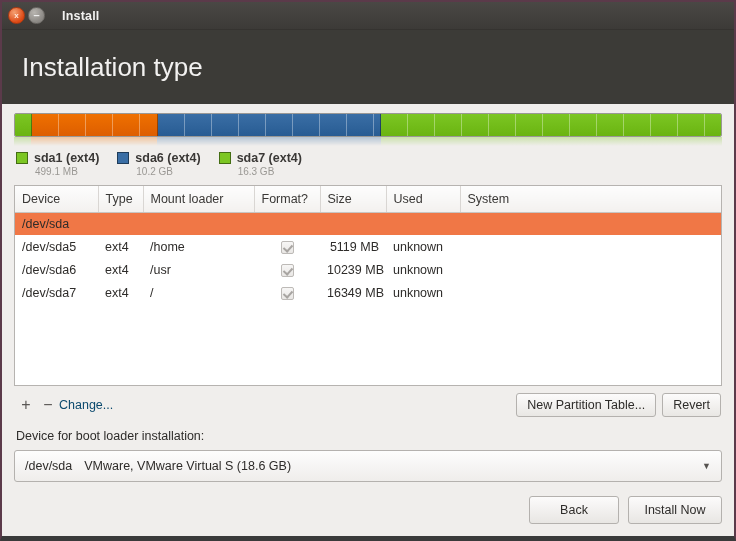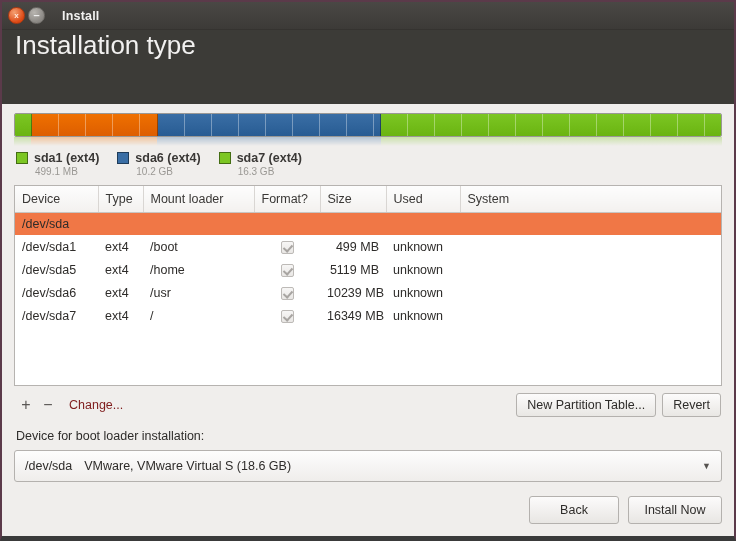--- a/index.html
+++ b/index.html
@@ -66,22 +66,22 @@
     font-weight: bold;
     margin-left: 14px;
     letter-spacing: 0.2px;
   }
 
   
   #header {
     flex: 0 0 74px;
     background: #3c3b37;
     display: flex;
-    align-items: flex-start;
-    padding-left: 13px;
+    align-items: center;
+    padding-left: 20px;
   }
   #page-title {
     color: #f2f1f0;
     font-size: 26px;
     font-weight: normal;
   }
 
   
   #content {
     flex: 1 1 auto;
@@ -234,22 +234,22 @@
   .tool-sign {
     font-size: 16px;
     color: #5a5755;
     width: 22px;
     text-align: center;
     cursor: default;
     user-select: none;
   }
   #change-label {
     font-size: 12.5px;
-    color: #7f1d1d;
-    margin-left: 10px;
+    color: #0c4a6e;
+    margin-left: 0;
   }
   .spacer { flex: 1 1 auto; }
 
   .btn {
     font-family: "Liberation Sans", sans-serif;
     font-size: 12.5px;
     color: #2e2c2a;
     background: linear-gradient(to bottom, #fcfbfb, #e9e7e4);
     border: 1px solid #b4b1ae;
     border-radius: 3px;
@@ -382,29 +382,20 @@
             </tr>
         </thead>
         <tbody id="ptable-body">
             <tr class="selected">
               <td class="col-device">/dev/sda</td>
               <td class="col-type"></td>
               <td class="col-mount"></td>
               <td class="col-format ctr"></td>
               <td class="col-size num"></td>
               <td class="col-used"></td>
-              <td class="col-system"></td>
-            </tr>
-            <tr>
-              <td class="col-device">/dev/sda1</td>
-              <td class="col-type">ext4</td>
-              <td class="col-mount">/boot</td>
-              <td class="col-format ctr"><span class="chk"></span></td>
-              <td class="col-size num">499 MB</td>
-              <td class="col-used">unknown</td>
               <td class="col-system"></td>
             </tr>
             <tr>
               <td class="col-device">/dev/sda5</td>
               <td class="col-type">ext4</td>
               <td class="col-mount">/home</td>
               <td class="col-format ctr"><span class="chk"></span></td>
               <td class="col-size num">5119 MB</td>
               <td class="col-used">unknown</td>
               <td class="col-system"></td>

